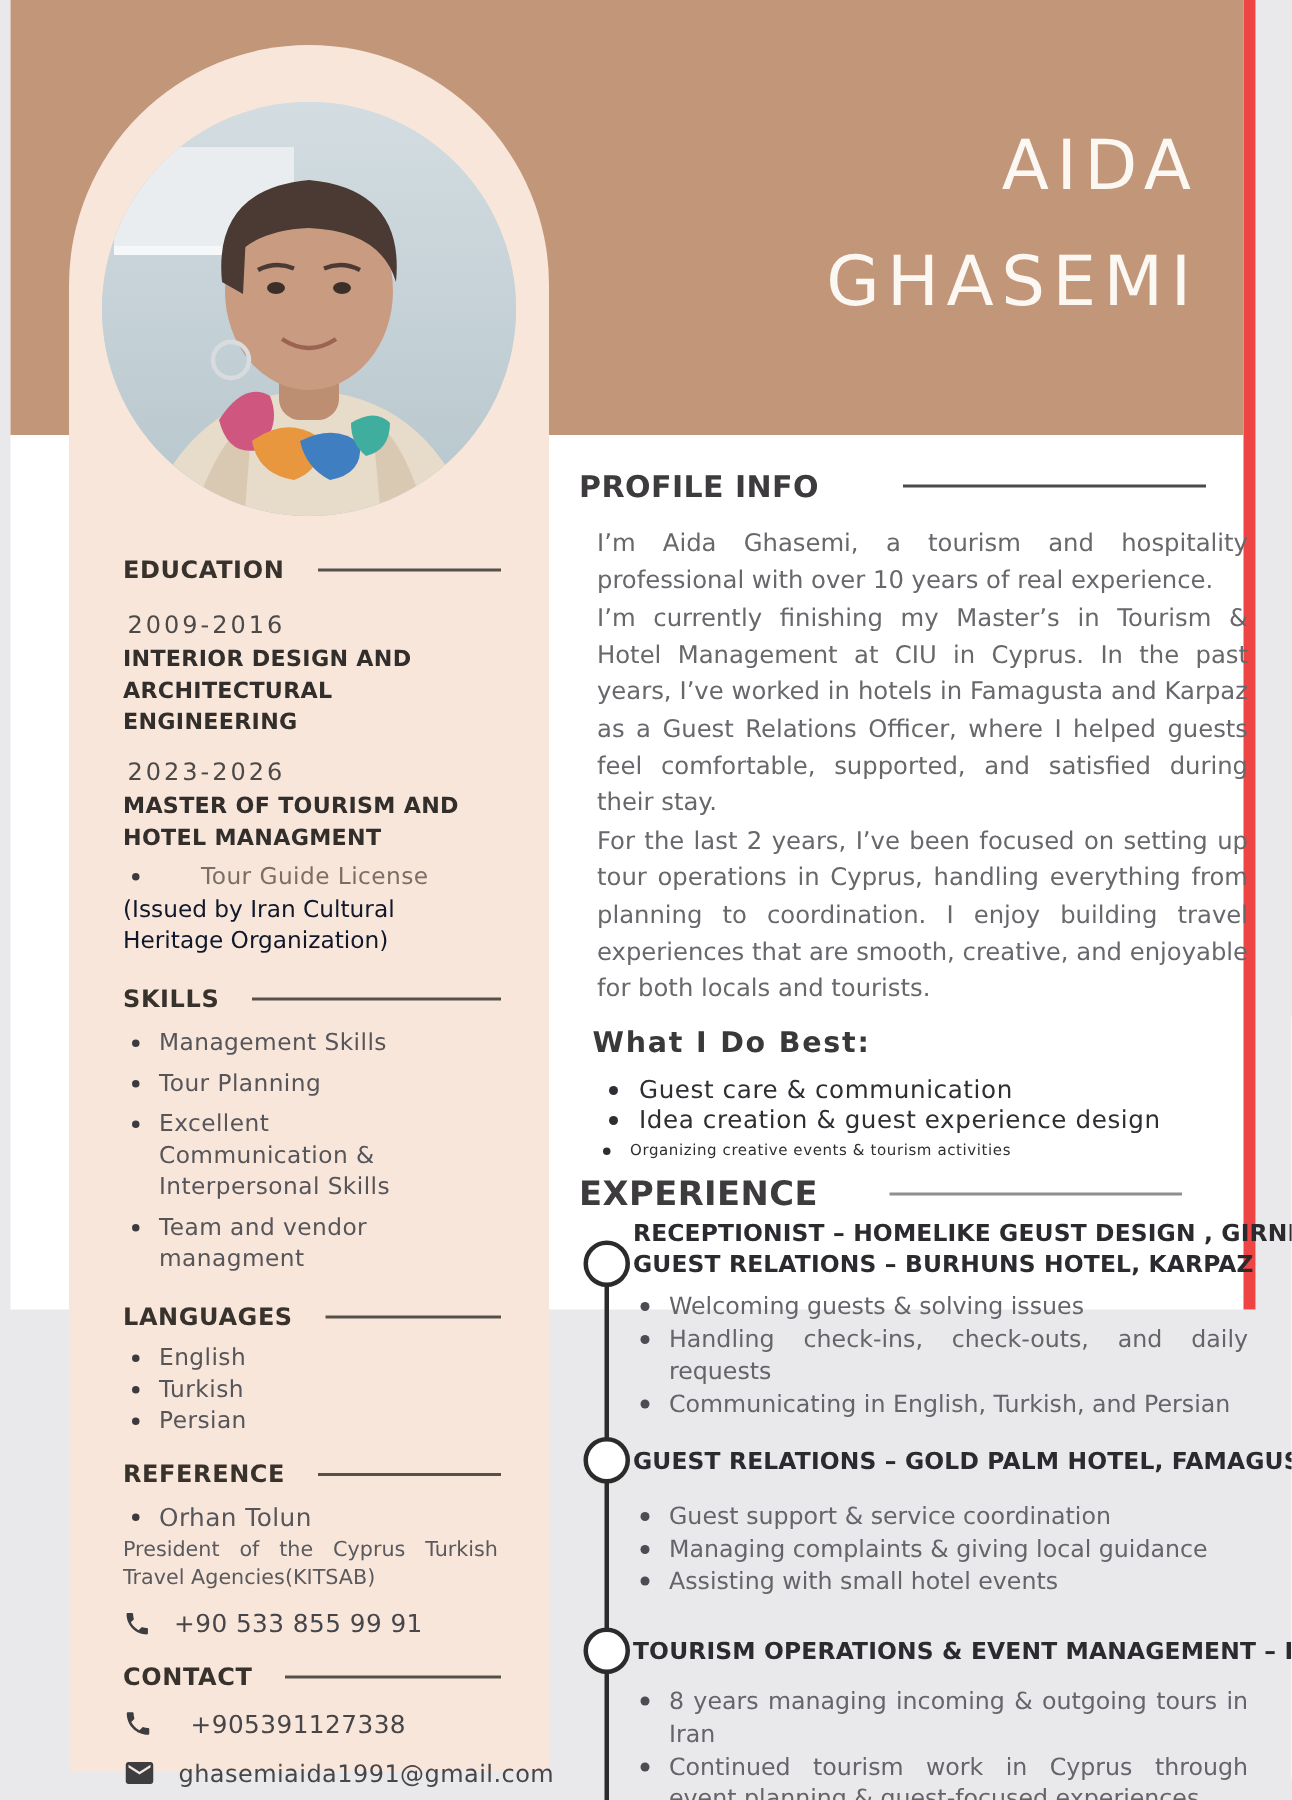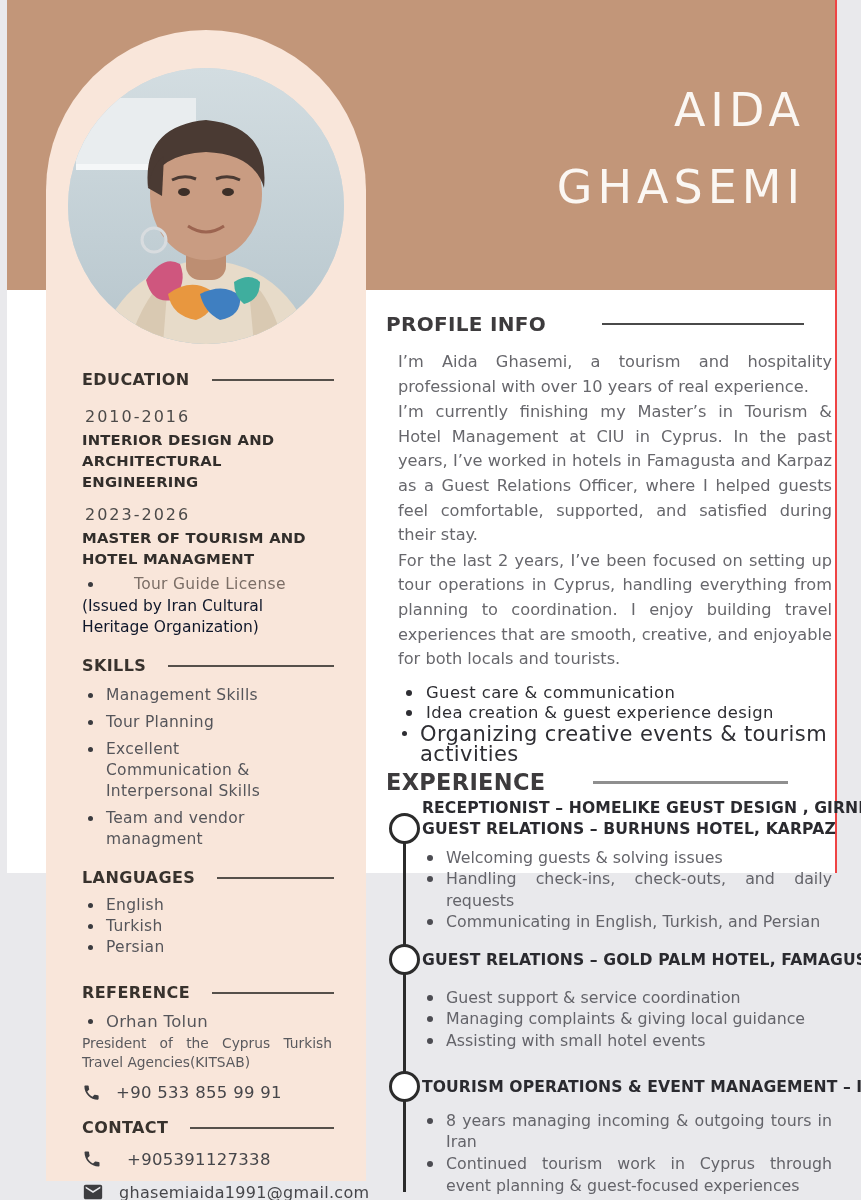--- a/index.html
+++ b/index.html
@@ -3,21 +3,21 @@
 <meta charset="utf-8">
 <style>
   html,body{margin:0;padding:0;}
   body{
     width:861px;height:1200px;position:relative;overflow:hidden;
     background:#e9e9ec;
     font-family:"DejaVu Sans","Liberation Sans",sans-serif;
   }
   .page{
     position:absolute;left:7px;top:0;width:830px;height:873px;
-    background:#ffffff;border-right:2px solid #ef4444;box-sizing:border-box;
+    background:#ffffff;border-right:8px solid #ef4444;box-sizing:border-box;
   }
   
   .banner{position:absolute;left:0;top:0;width:100%;height:290px;background:#c29679;}
   .name-block{
     position:absolute;top:72px;right:30px;text-align:right;
     color:#fbf7f3;font-size:46px;font-weight:400;letter-spacing:5px;line-height:77px;
   }
   
   .sidebar{
     position:absolute;left:39px;top:30px;width:320px;height:1151px;
@@ -51,21 +51,21 @@
   .main-heading{display:flex;align-items:center;font-weight:bold;font-size:20px;color:#3d3b3d;letter-spacing:.3px;}
   .main-heading .rule{flex:1;height:2px;background:#4a4a4a;margin-left:56px;}
   .main-heading .rule.profile{margin-right:28px;}
   .main-heading .rule.exp{height:2.5px;background:#8f8f8f;margin-right:44px;margin-left:48px;}
   .profile-text{margin:14px 0 0 12px;font-size:16.2px;line-height:24.6px;text-align:justify;}
   .profile-text p{margin:0 0 1px 0;}
   .widb-title{margin:12px 0 0 9px;font-weight:bold;font-size:19px;letter-spacing:1.2px;color:#39393c;}
   .widb-list{margin-top:11px;}
   .widb-li{display:flex;color:#2e2e33;font-size:16.4px;line-height:20.4px;letter-spacing:.4px;}
   .widb-li .dot{width:6px;height:6px;border-radius:50%;background:#2e2e33;margin:7px 14px 0 20px;flex:none;}
-  .widb-li.small{font-size:21px;}
+  .widb-li.small{font-size:10px;}
   .widb-li.small .dot{width:5px;height:5px;margin:7px 13px 0 16px;}
   .exp-heading{margin-top:5px;font-size:22.5px;}
   .jobs{position:relative;margin-top:3px;padding-left:36px;}
   .timeline-rail{position:absolute;left:17px;top:31px;bottom:4px;width:2.5px;background:#2b2b2b;}
   .job{position:relative;}
   .job + .job{margin-top:17px;}
   .job-marker{
     position:absolute;left:-33px;width:25px;height:25px;border:3px solid #2b2b2b;border-radius:50%;
     background:#ffffff;top:-6px;z-index:2;
   }
@@ -122,21 +122,21 @@
         <circle cx="86" cy="172" r="12" stroke="#d8dcdf" stroke-width="3" fill="none"></circle>
       </svg>
     </div>
 
     <div class="sb-content">
 
       <div class="sb-heading">
         <span>EDUCATION</span>
         <span class="rule"></span>
       </div>
-      <div class="edu-period">2010-2016</div>
+      <div class="edu-period">2009-2016</div>
       <div class="edu-degree">INTERIOR DESIGN AND ARCHITECTURAL ENGINEERING</div>
       <div class="edu-period second">2023-2026</div>
       <div class="edu-degree">MASTER OF TOURISM AND HOTEL MANAGMENT</div>
       <div class="sb-li gray">
         <span class="dot"></span>
         <span>Tour Guide License</span>
       </div>
       <div class="edu-note">(Issued by Iran Cultural Heritage Organization)</div>
 
       <div class="sb-heading mt-sec">
@@ -174,21 +174,21 @@
         <div class="sb-li">
             <span class="dot"></span>
             <span>Turkish</span>
           </div>
         <div class="sb-li">
             <span class="dot"></span>
             <span>Persian</span>
           </div>
       </div>
 
-      <div class="sb-heading" style="margin-top:26px;">
+      <div class="sb-heading" style="margin-top:16px;">
         <span>REFERENCE</span>
         <span class="rule"></span>
       </div>
       <div class="sb-li ref-name">
         <span class="dot"></span>
         <span>Orhan Tolun</span>
       </div>
       <div class="ref-role">President of the Cyprus Turkish Travel Agencies(KITSAB)</div>
       <div class="icon-row">
         <span class="ic">
@@ -228,20 +228,21 @@
     <div class="main-heading">
       <span>PROFILE INFO</span>
       <span class="rule profile"></span>
     </div>
     <div class="profile-text">
       <p>I’m Aida Ghasemi, a tourism and hospitality professional with over 10 years of real experience.</p>
       <p>I’m currently finishing my Master’s in Tourism &amp; Hotel Management at CIU in Cyprus. In the past years, I’ve worked in hotels in Famagusta and Karpaz as a Guest Relations Officer, where I helped guests feel comfortable, supported, and satisfied during their stay.</p>
       <p>For the last 2 years, I’ve been focused on setting up tour operations in Cyprus, handling everything from planning to coordination. I enjoy building travel experiences that are smooth, creative, and enjoyable for both locals and tourists.</p>
     </div>
 
+    <div class="widb-title">What I Do Best:</div>
     <div class="widb-list">
       <div class="widb-li">
           <span class="dot"></span>
           <span>Guest care &amp; communication</span>
         </div>
       <div class="widb-li">
           <span class="dot"></span>
           <span>Idea creation &amp; guest experience design</span>
         </div>
       <div class="widb-li small">

